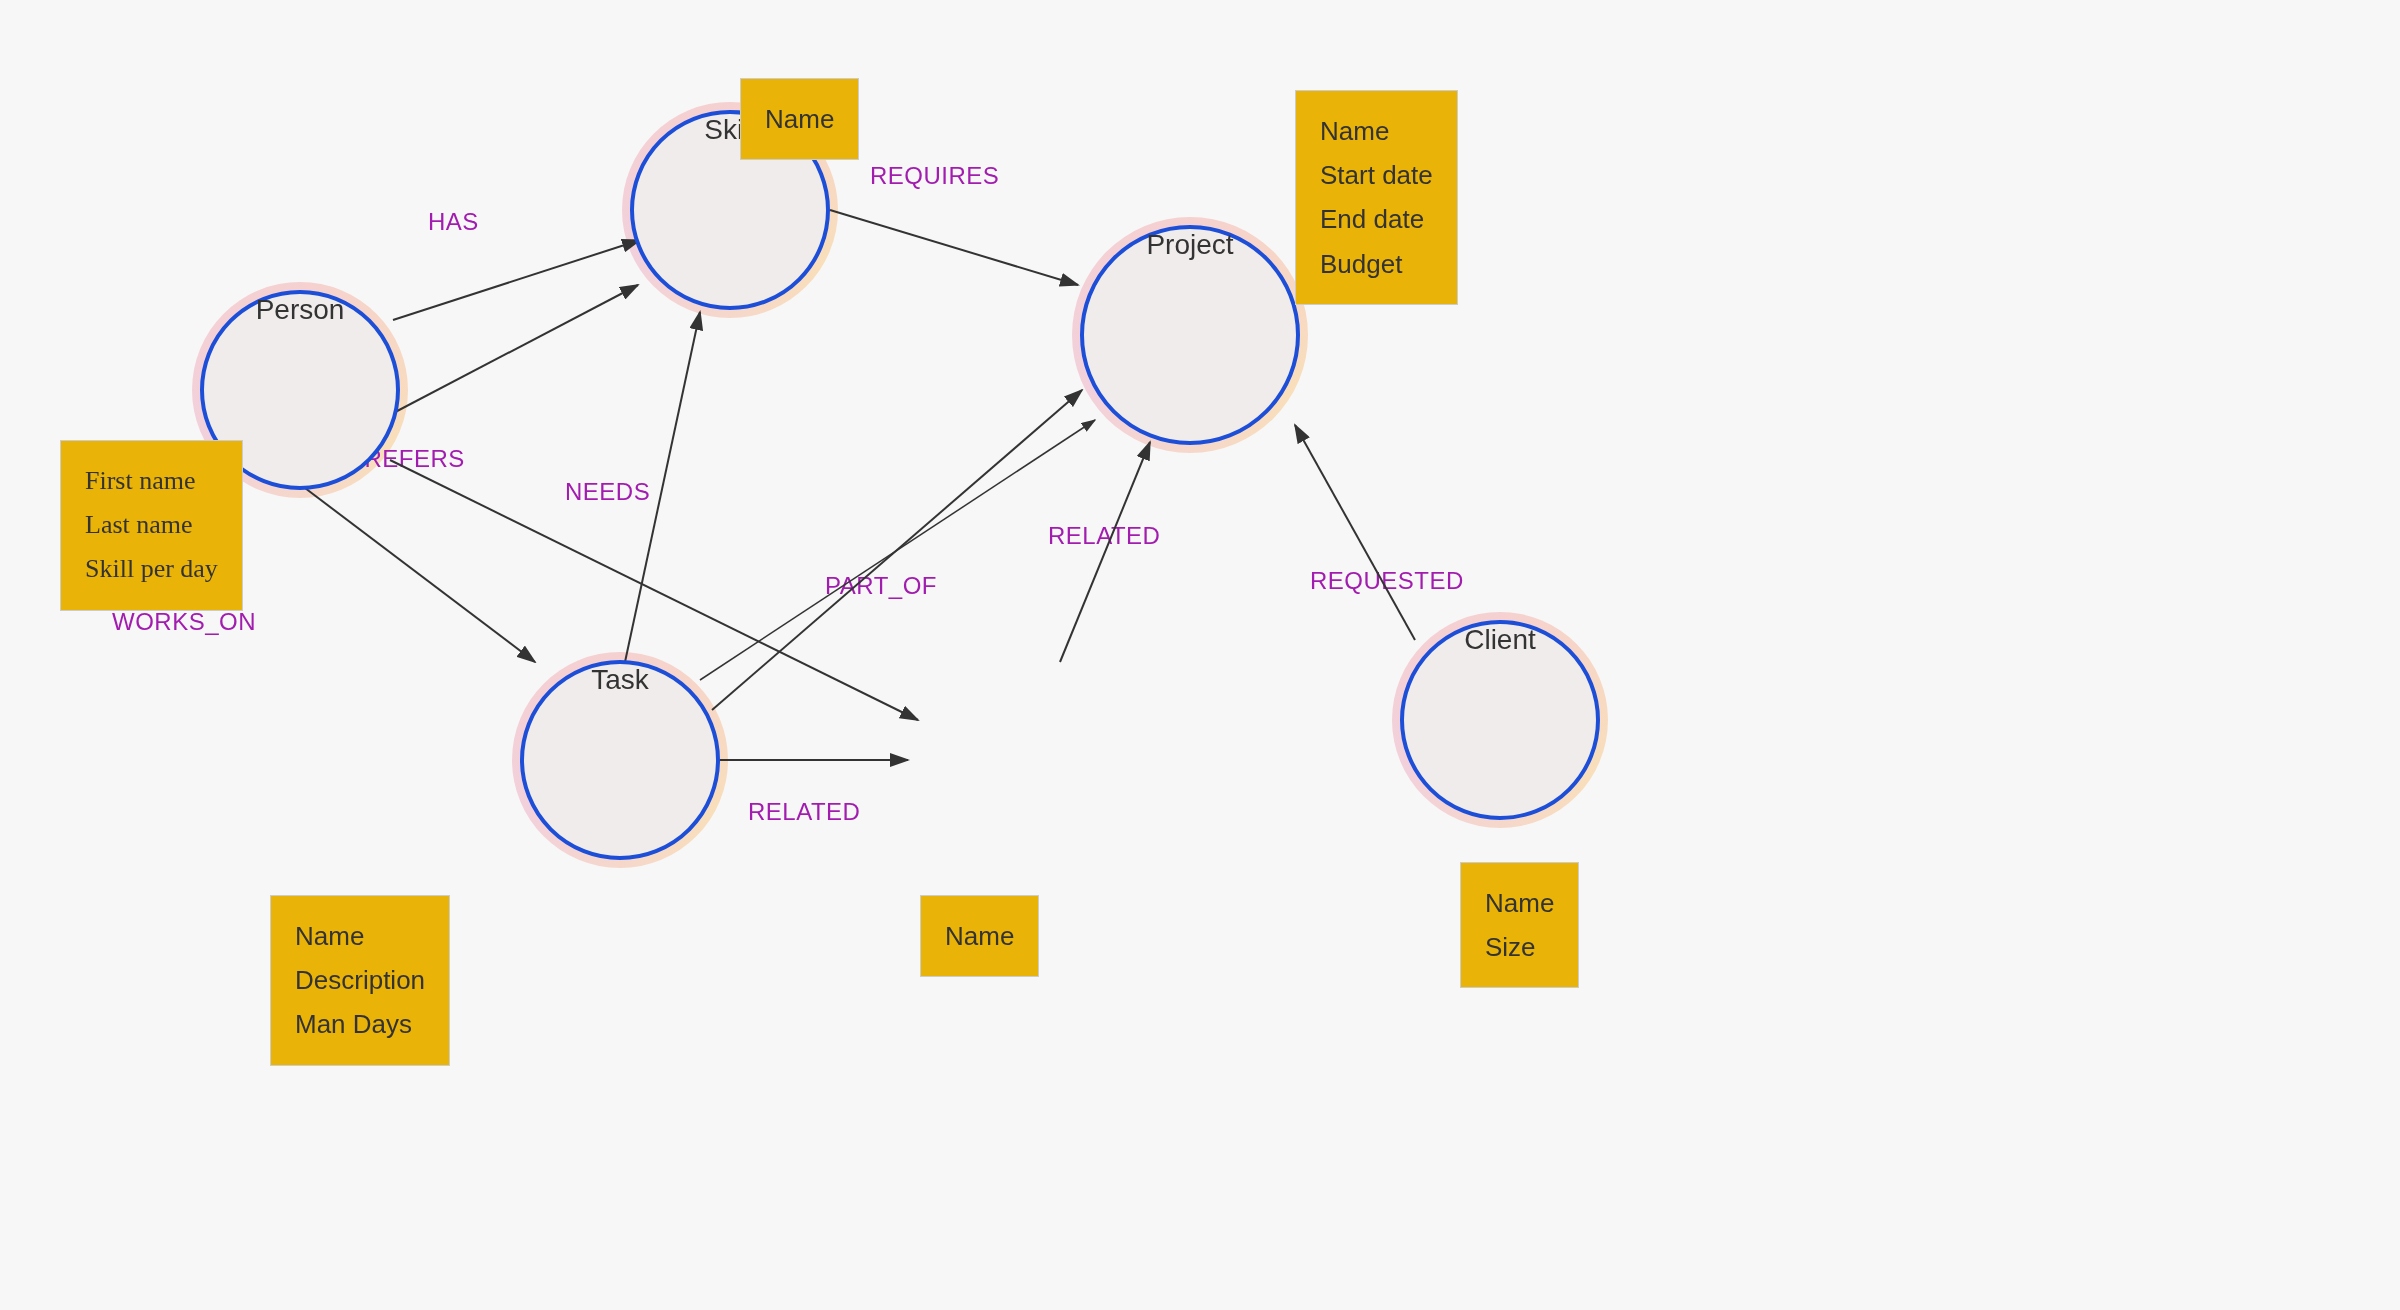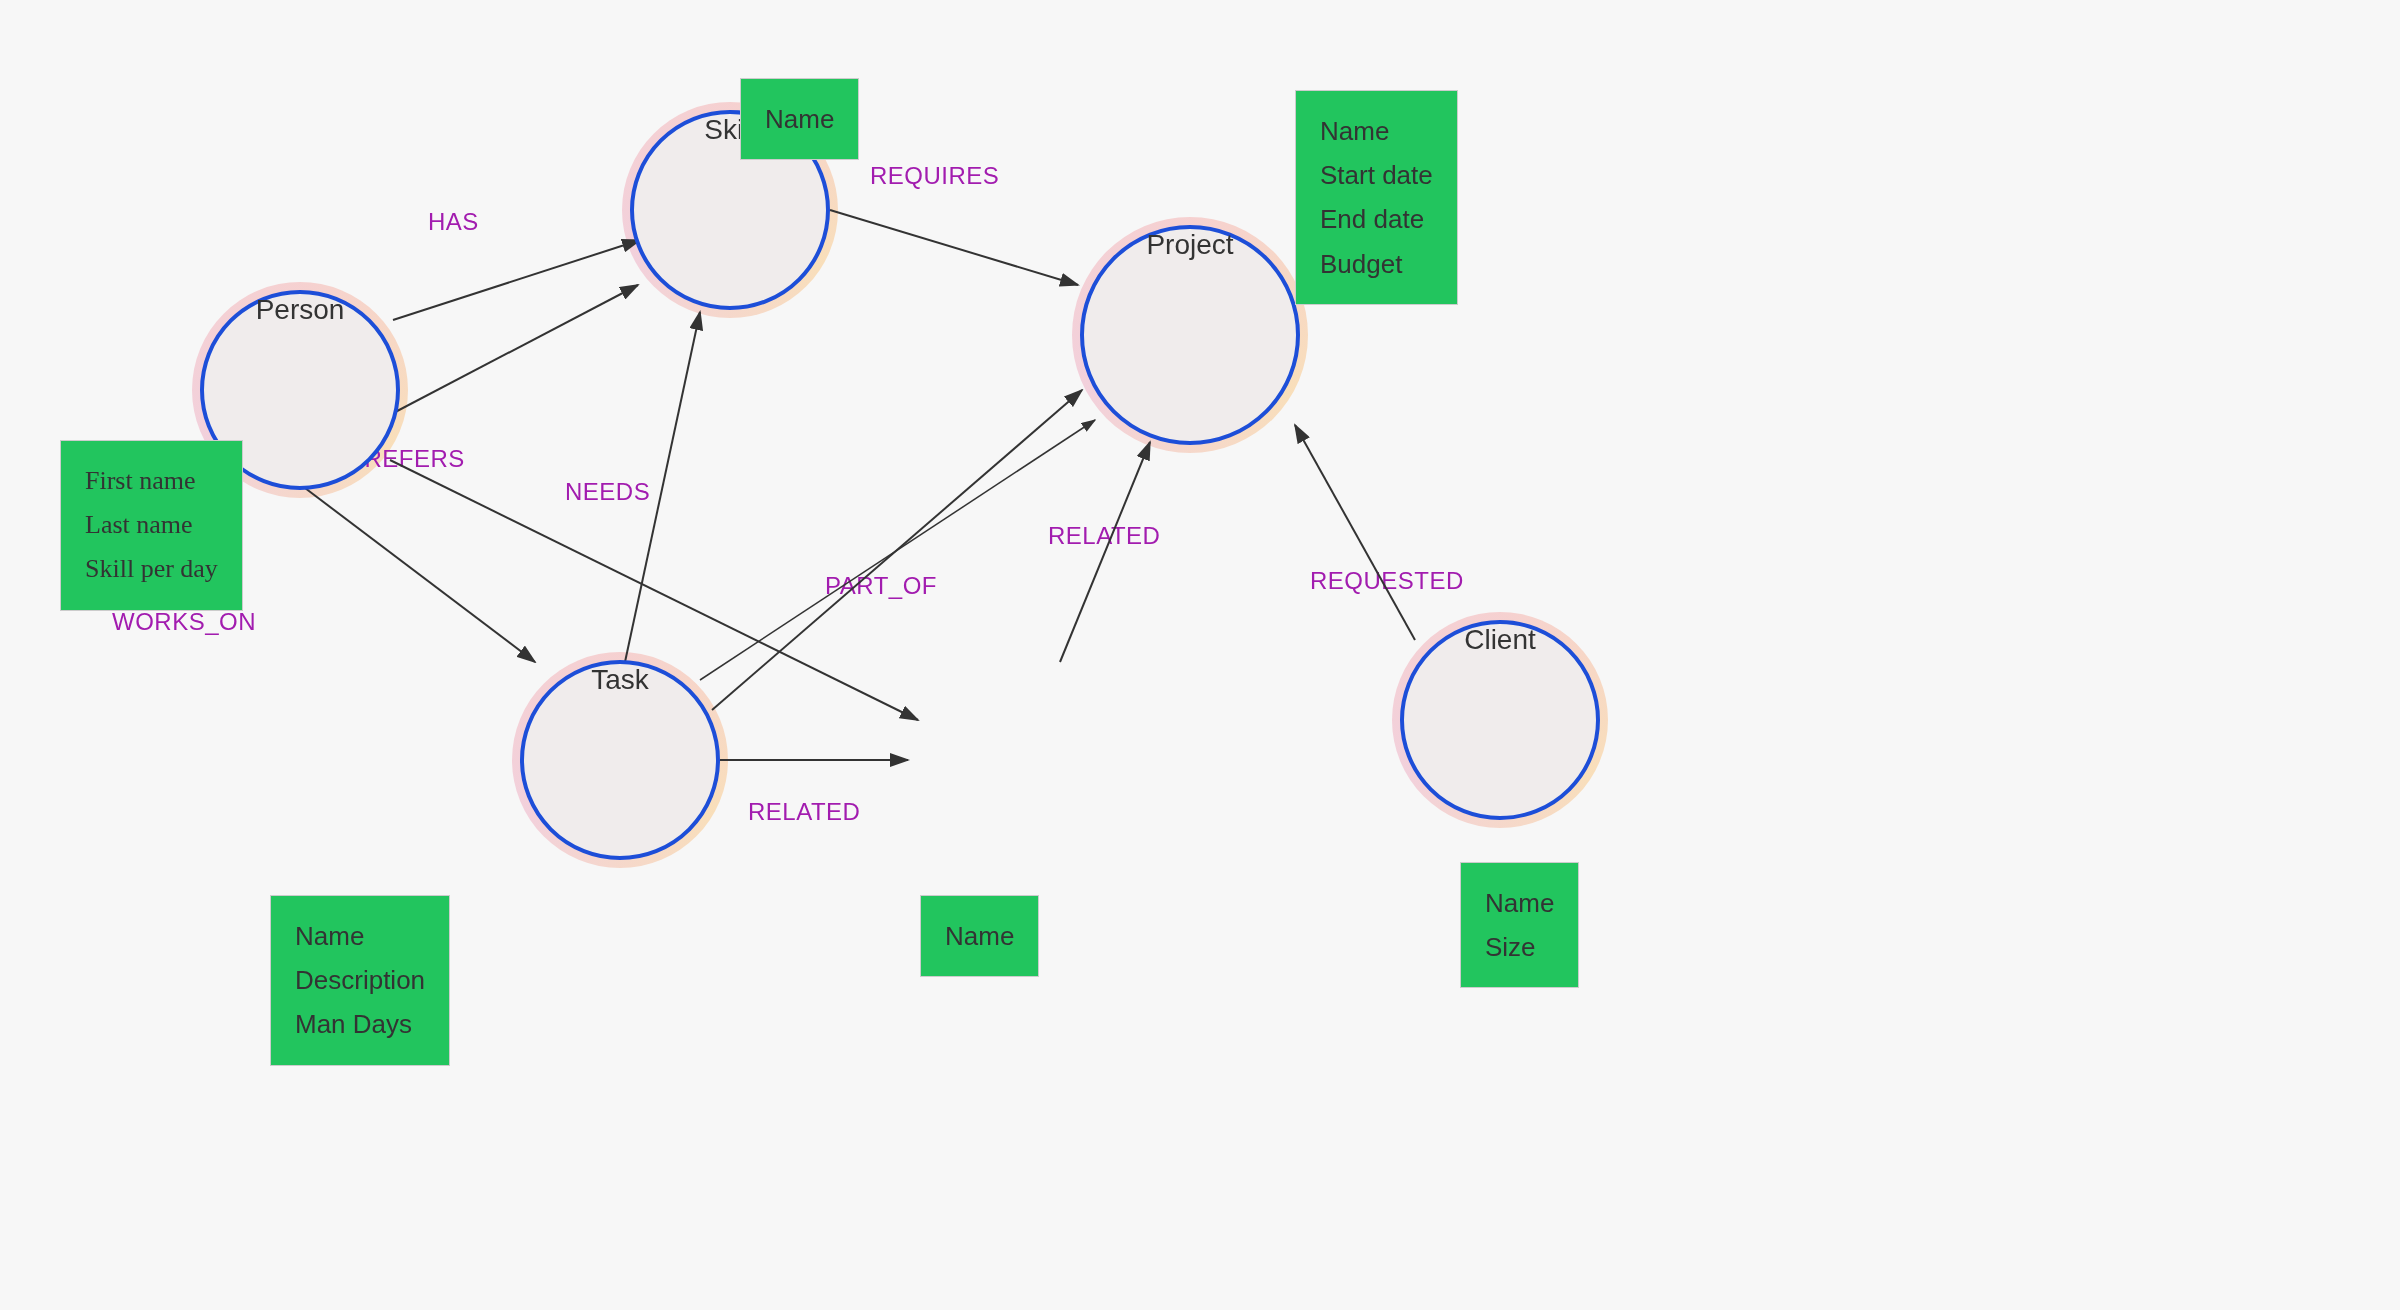--- a/index.html
+++ b/index.html
@@ -36,21 +36,21 @@
       z-index: 2;
     }
     .node-label {
       font-size: 28px;
       color: #333;
       font-weight: 400;
       text-align: center;
     }
     .property-box {
       position: absolute;
-      background: #22c55e;
+      background: #eab308;
       border: 1.5px solid #ccc;
       padding: 18px 24px;
       font-size: 26px;
       line-height: 1.7;
       color: #333;
       z-index: 10;
     }
     .edge-label {
       position: absolute;
       font-size: 24px;

